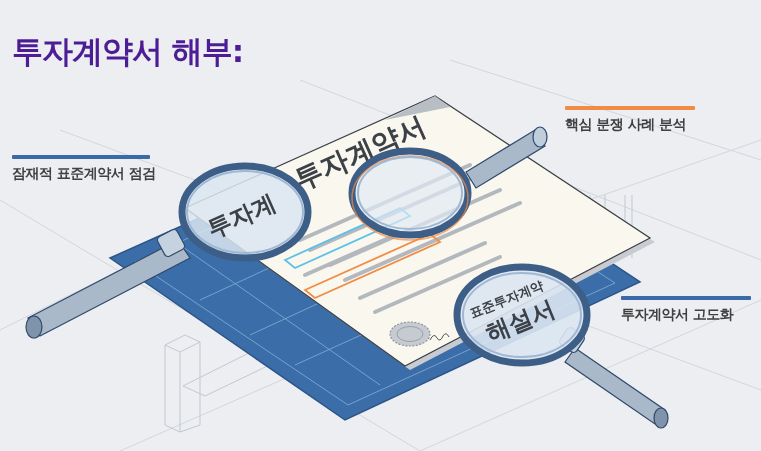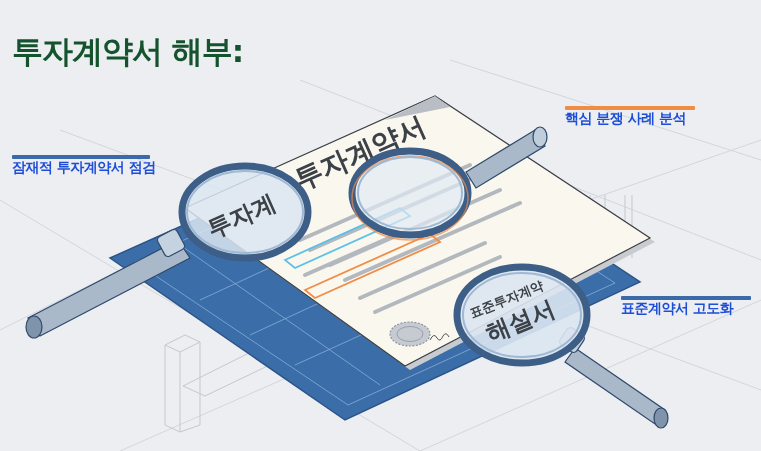--- a/index.html
+++ b/index.html
@@ -5,28 +5,28 @@
   html, body { margin: 0; padding: 0; }
   body {
     width: 761px; height: 451px; overflow: hidden;
     background: #eceef1;
     font-family: "DejaVu Sans", "Liberation Sans", sans-serif;
     position: relative;
   }
   .scene { position: absolute; left: 0; top: 0; width: 761px; height: 451px; }
   .title {
     position: absolute; left: 12px; top: 30px;
-    font-size: 31px; font-weight: bold; color: #14532d;
+    font-size: 31px; font-weight: bold; color: #4c1d95;
     line-height: 42px; letter-spacing: -1px;
   }
   .title div { white-space: nowrap; }
   .callout { position: absolute; }
   .callout .bar { height: 4px; border-radius: 1px; }
   .callout .label {
-    font-size: 14px; font-weight: bold; color: #1d4ed8;
+    margin-top: 6px; font-size: 14px; font-weight: bold; color: #404040;
     white-space: nowrap; letter-spacing: -0.5px;
   }
   #callout-left { left: 12px; top: 155px; }
   #callout-left .bar { width: 138px; }
   #callout-right-top { left: 565px; top: 106px; }
   #callout-right-top .bar { width: 130px; }
   #callout-right-bottom { left: 621px; top: 296px; }
   #callout-right-bottom .bar { width: 130px; }
   .lens-text { font-family: "DejaVu Sans", sans-serif; font-weight: bold; fill: #3c4148; }
 </style>
@@ -123,24 +123,24 @@
     <text class="lens-text" x="490" y="342" font-size="24" transform="rotate(-22 490 342)">해설서</text>
   </g>
 </svg>
 
 <div class="title">
   <div>투자계약서 해부:</div>
 </div>
 
 <div class="callout" id="callout-left">
   <div class="bar" style="background:#3a6aa8"></div>
-  <div class="label">잠재적 투자계약서 점검</div>
+  <div class="label">잠재적 표준계약서 점검</div>
 </div>
 
 <div class="callout" id="callout-right-top">
   <div class="bar" style="background:#ef8c45"></div>
   <div class="label">핵심 분쟁 사례 분석</div>
 </div>
 
 <div class="callout" id="callout-right-bottom">
   <div class="bar" style="background:#3a6aa8"></div>
-  <div class="label">표준계약서 고도화</div>
+  <div class="label">투자계약서 고도화</div>
 </div>
 
 </body></html>

